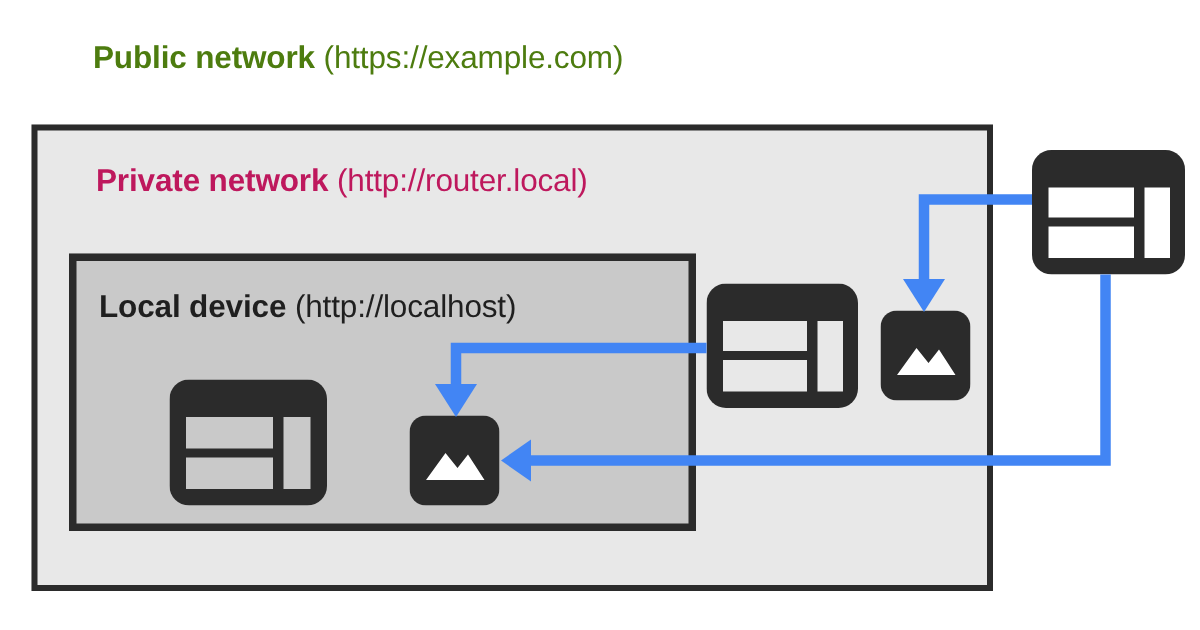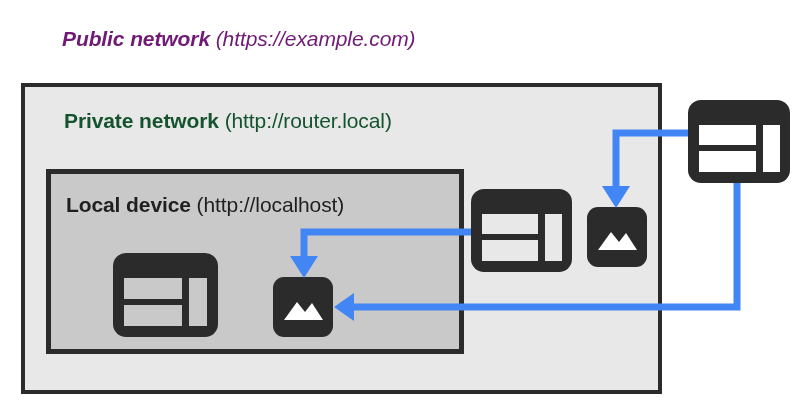--- a/index.html
+++ b/index.html
@@ -72,27 +72,27 @@
     left: 0; top: 0;
     width: 800px; height: 420px;
     pointer-events: none;
   }
 </style>
 </head>
 <body>
 
 <div id="canvas">
 
-  <div class="label" id="title-public" style="color: #701a75; font-style: italic;">
+  <div class="label" id="title-public" style="color: #4d7c0f;">
     <span class="strong">Public network</span><span class="weak"> (https://example.com)</span>
   </div>
 
   <div class="zone-box" id="zone-private" style="background: rgb(232, 232, 232); border-color: rgb(43, 43, 43);"></div>
 
-  <div class="label" id="label-private" style="color: #14532d;">
+  <div class="label" id="label-private" style="color: #be185d;">
     <span class="strong">Private network</span><span class="weak"> (http://router.local)</span>
   </div>
 
   <div class="zone-box" id="zone-local" style="background: rgb(201, 201, 201); border-color: rgb(43, 43, 43);"></div>
 
   <div class="label" id="label-localdevice" style="color: rgb(31, 31, 31);">
     <span class="strong">Local device</span><span class="weak"> (http://localhost)</span>
   </div>
 
   <div class="icon" id="icon-browser-local">

